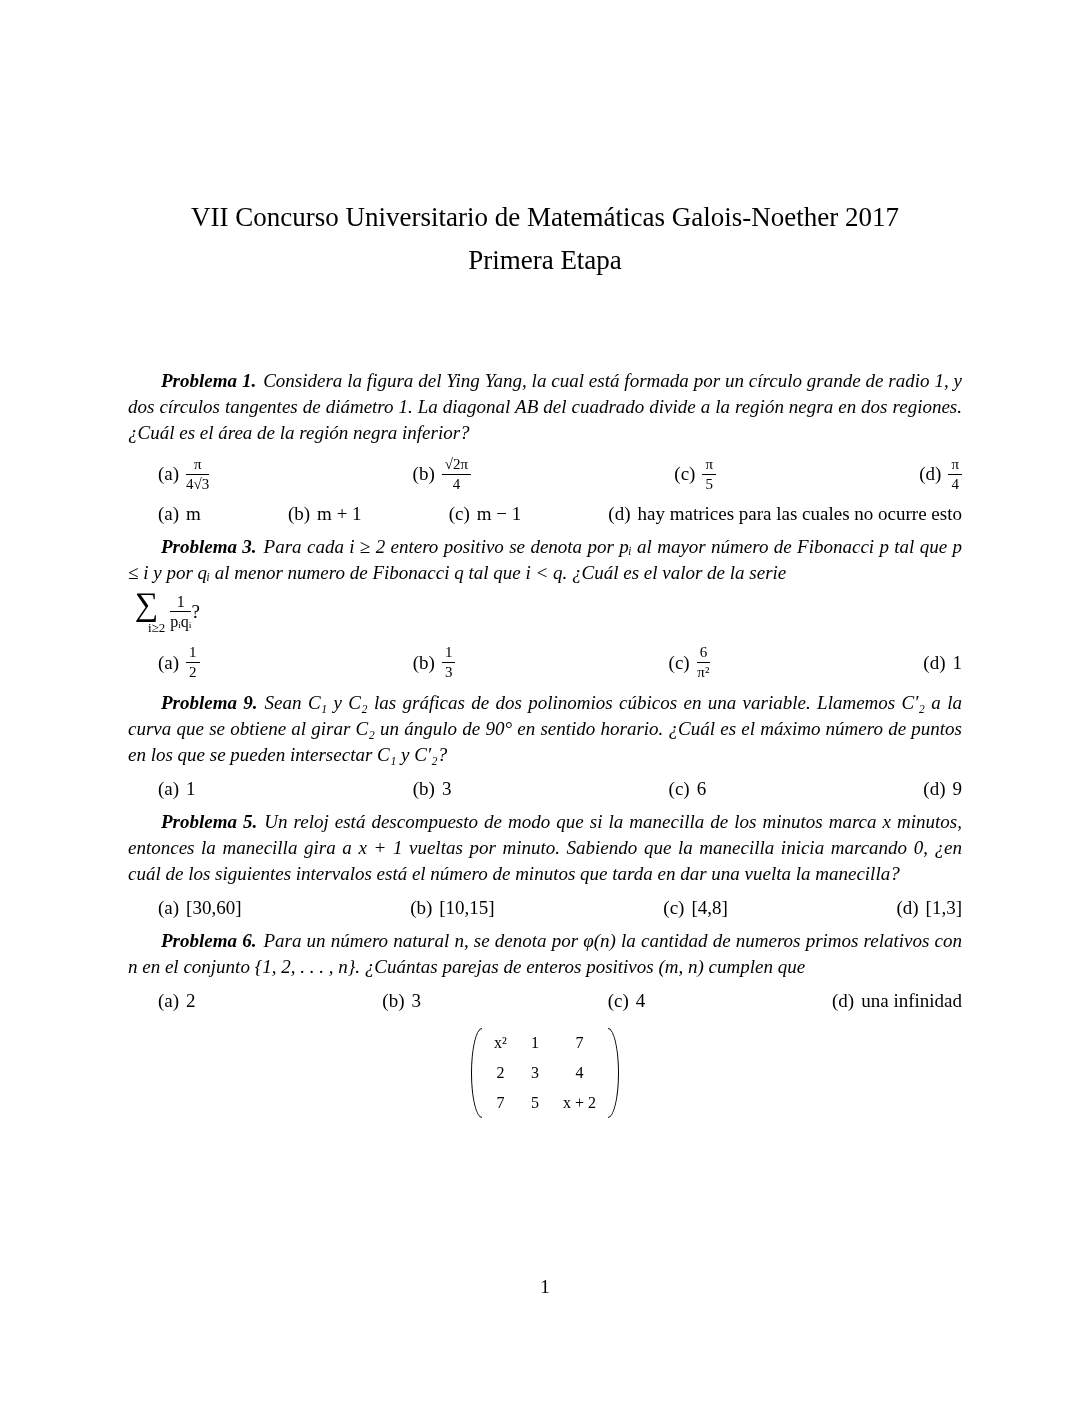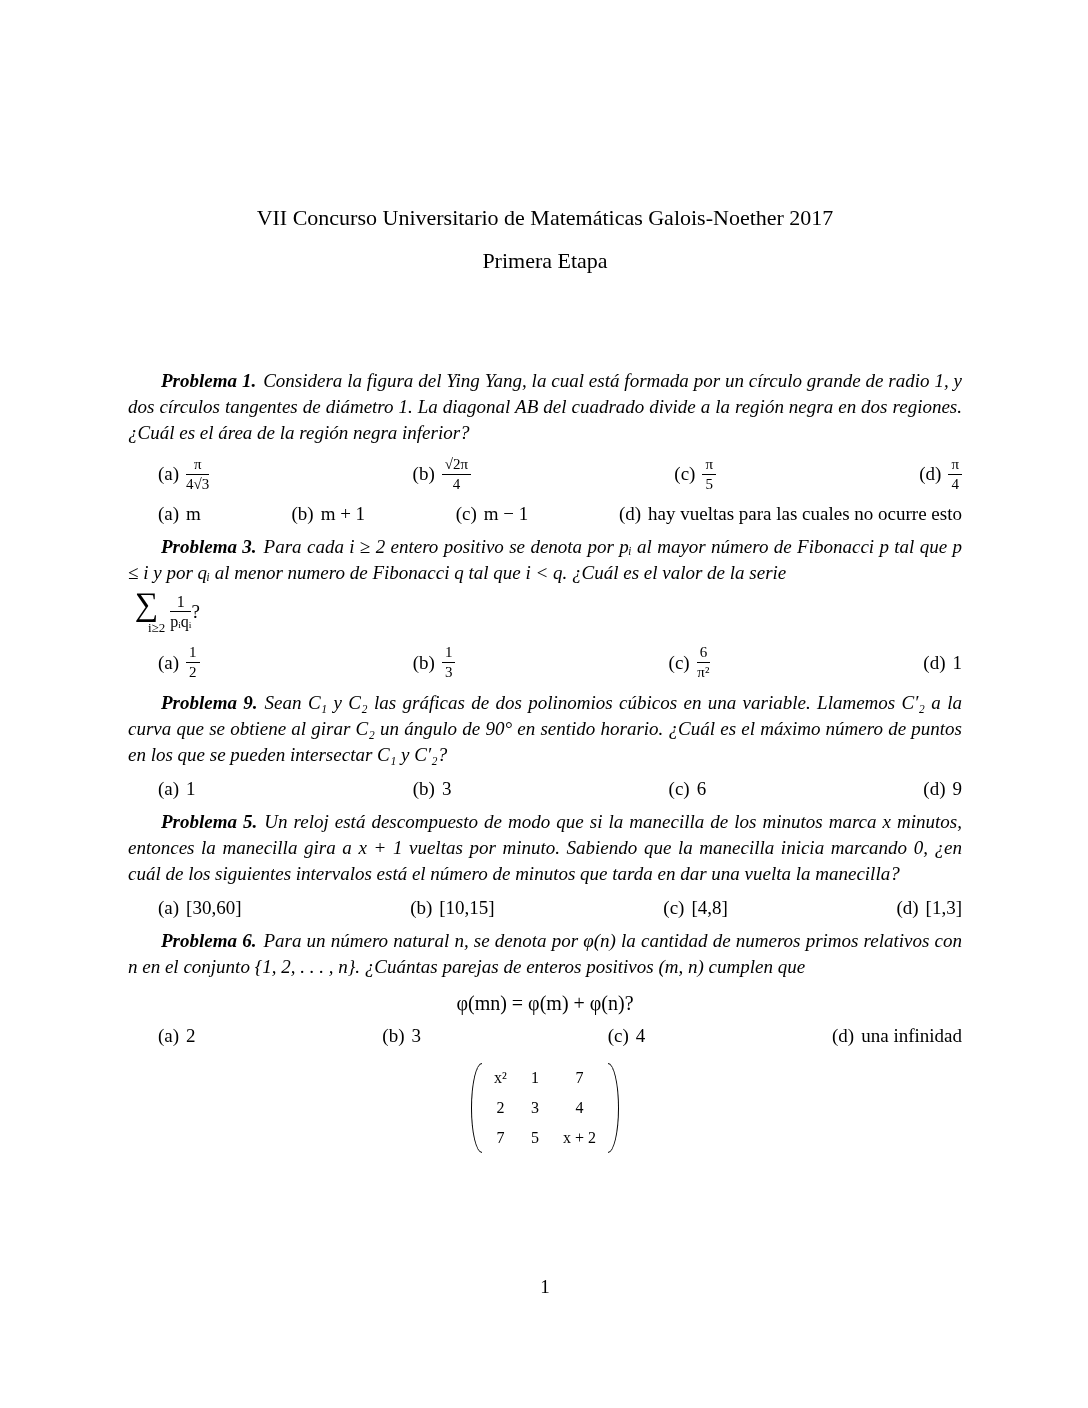--- a/index.html
+++ b/index.html
@@ -17,21 +17,21 @@
   .sheet {
     position: absolute;
     left: 128px;
     top: 0;
     width: 834px;
     height: 1408px;
   }
   .title-block {
     padding-top: 196px;
     text-align: center;
-    font-size: 22px;
+    font-size: 27px;
     line-height: 43px;
   }
   .problems {
     margin-top: 86px;
     font-size: 19px;
   }
   .problem p.ptext {
     margin: 0;
     text-align: justify;
     text-indent: 33px;
@@ -197,21 +197,21 @@
         <span class="option">
             <span class="olabel">(b)</span>
             <span>m + 1</span>
           </span>
         <span class="option">
             <span class="olabel">(c)</span>
             <span>m − 1</span>
           </span>
         <span class="option">
             <span class="olabel">(d)</span>
-            <span>hay vueltas para las cuales no ocurre esto</span>
+            <span>hay matrices para las cuales no ocurre esto</span>
           </span>
       </div>
     </div>
 
     <div class="problem">
       <p class="ptext"><b class="plabel">Problema 3.</b><span>Para cada i ≥ 2 entero positivo se denota por pᵢ al mayor número de Fibonacci p tal que p ≤ i y por qᵢ al menor numero de Fibonacci q tal que i &lt; q. ¿Cuál es el valor de la serie</span></p>
       <div class="series">
         <span class="sum">
             <span class="sigma">∑</span>
             <span class="sub">i≥2</span>
@@ -290,21 +290,20 @@
           </span>
         <span class="option">
             <span class="olabel">(d)</span>
             <span>[1,3]</span>
           </span>
       </div>
     </div>
 
     <div class="problem">
       <p class="ptext"><b class="plabel">Problema 6.</b><span>Para un número natural n, se denota por φ(n) la cantidad de numeros primos relativos con n en el conjunto {1, 2, . . . , n}. ¿Cuántas parejas de enteros positivos (m, n) cumplen que</span></p>
-      <div class="equation">φ(mn) = φ(m) + φ(n)?</div>
       <div class="options">
         <span class="option">
             <span class="olabel">(a)</span>
             <span>2</span>
           </span>
         <span class="option">
             <span class="olabel">(b)</span>
             <span>3</span>
           </span>
         <span class="option">

